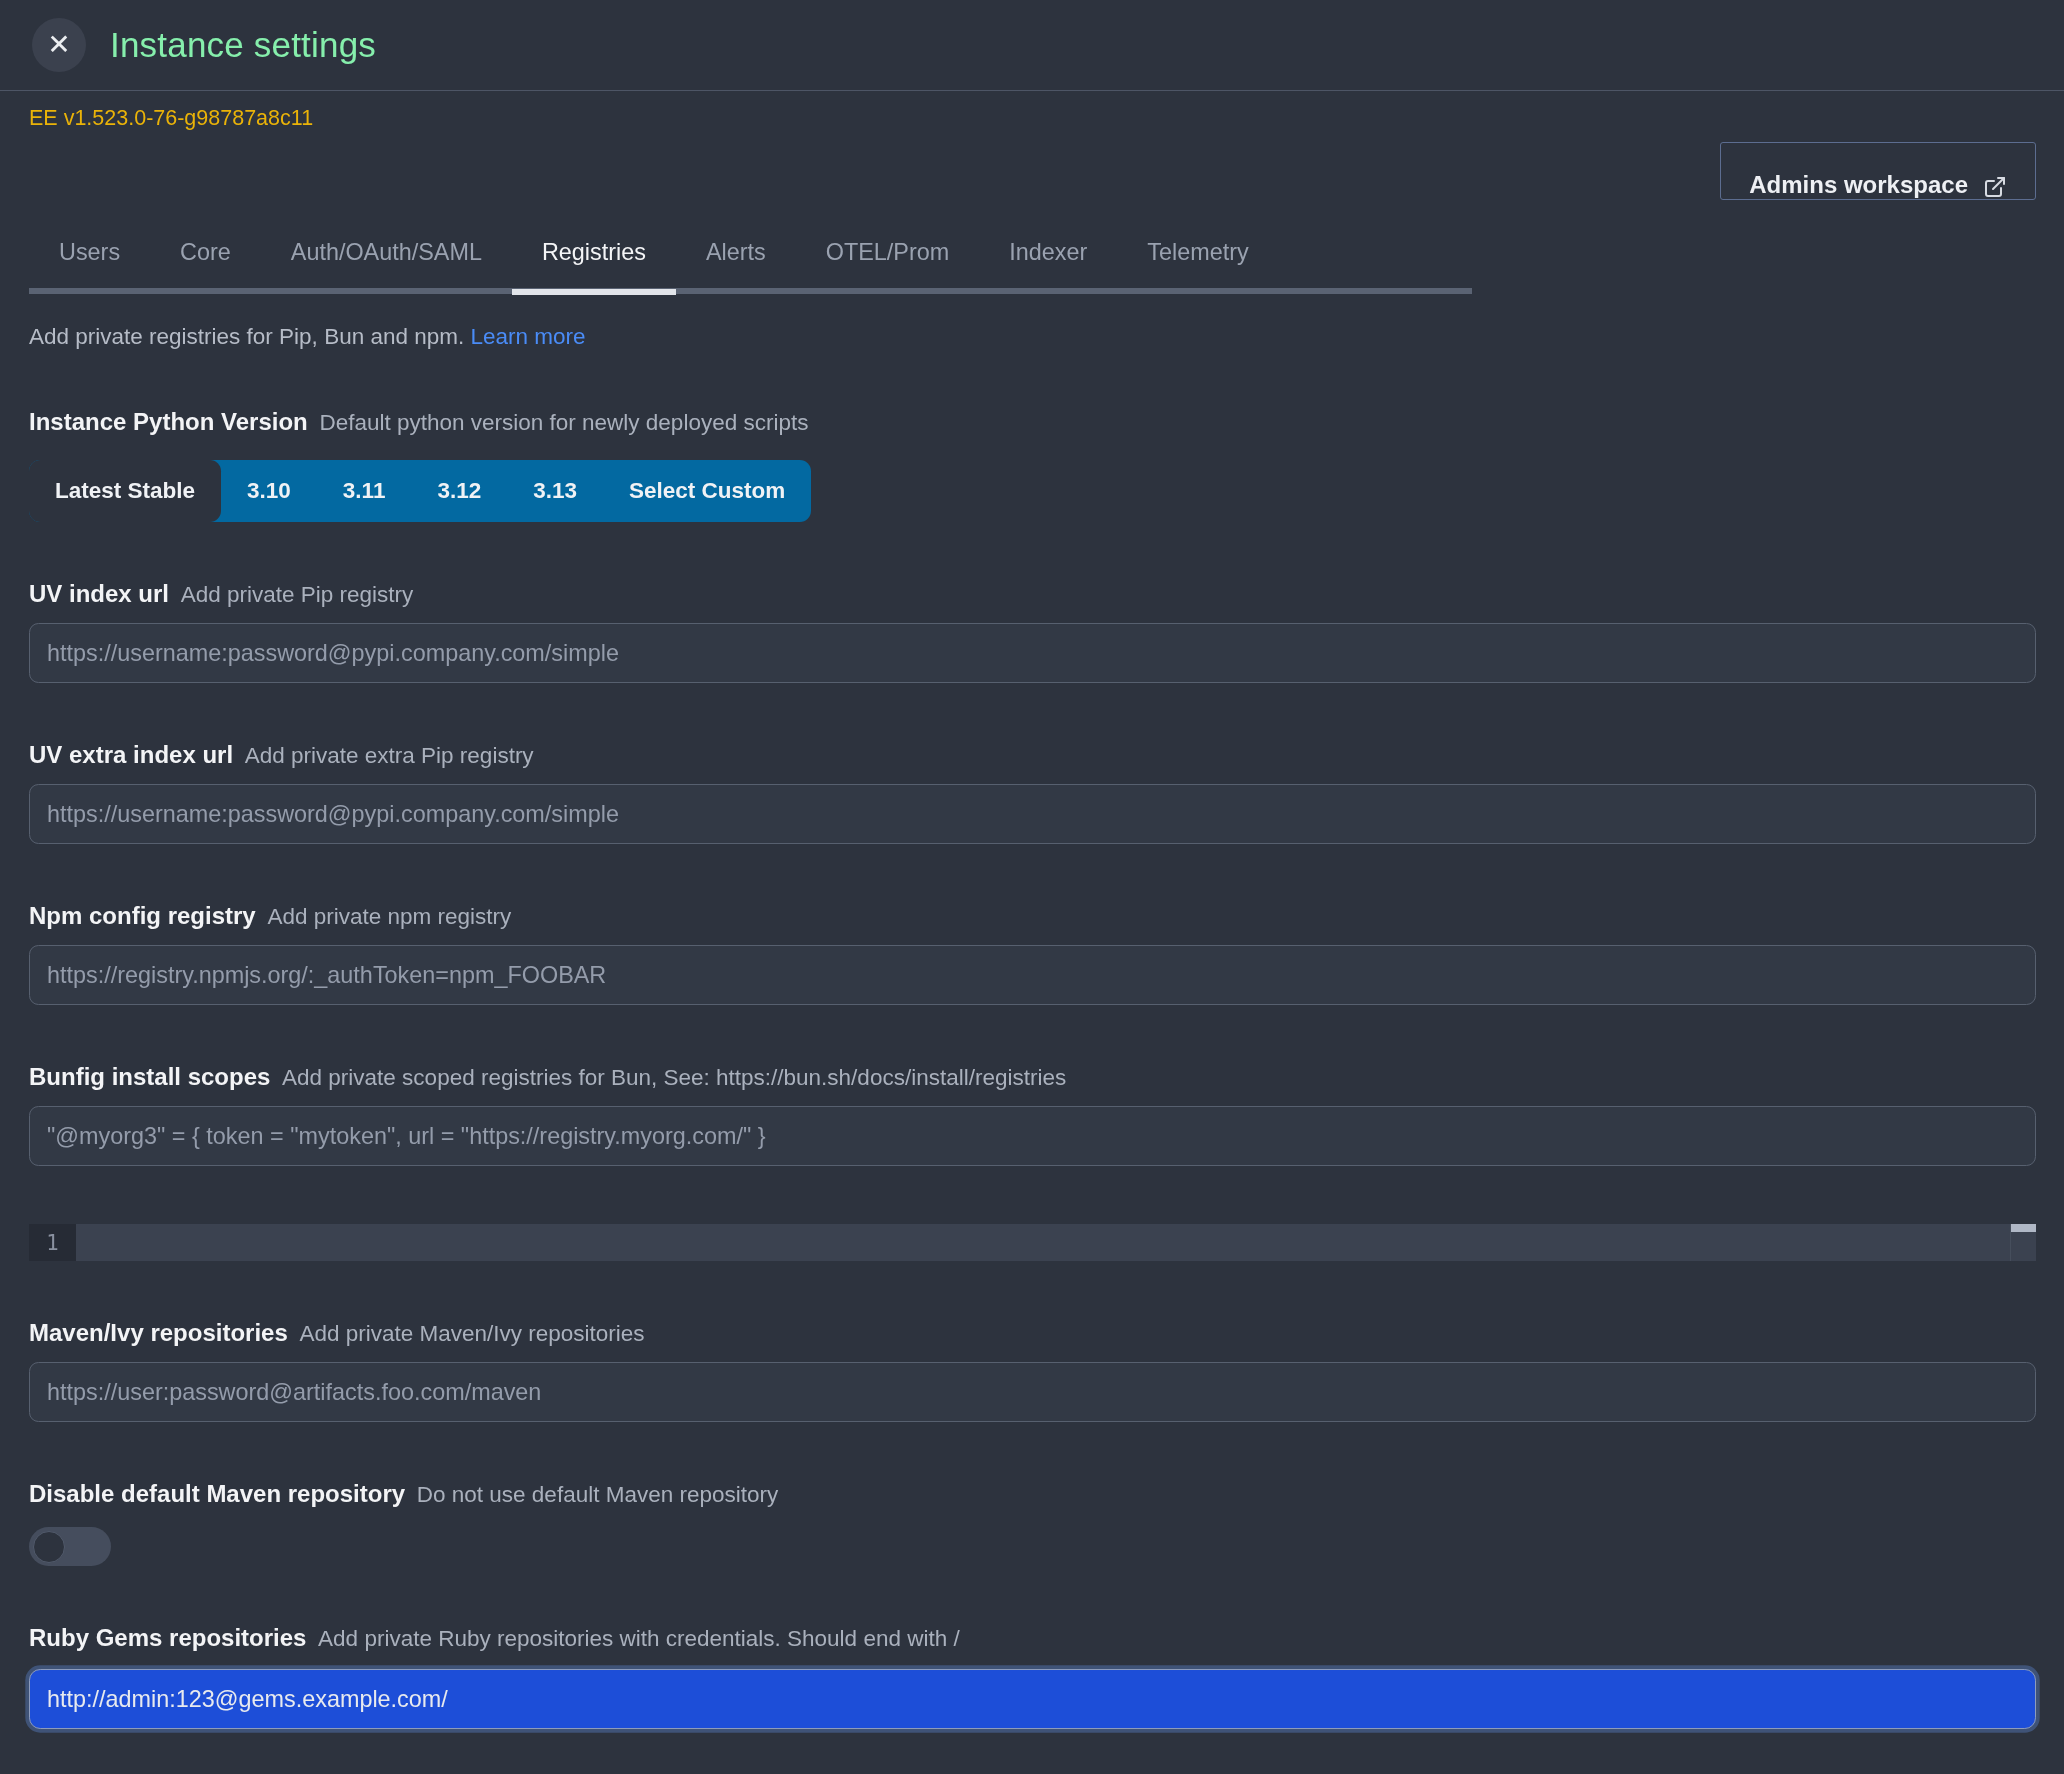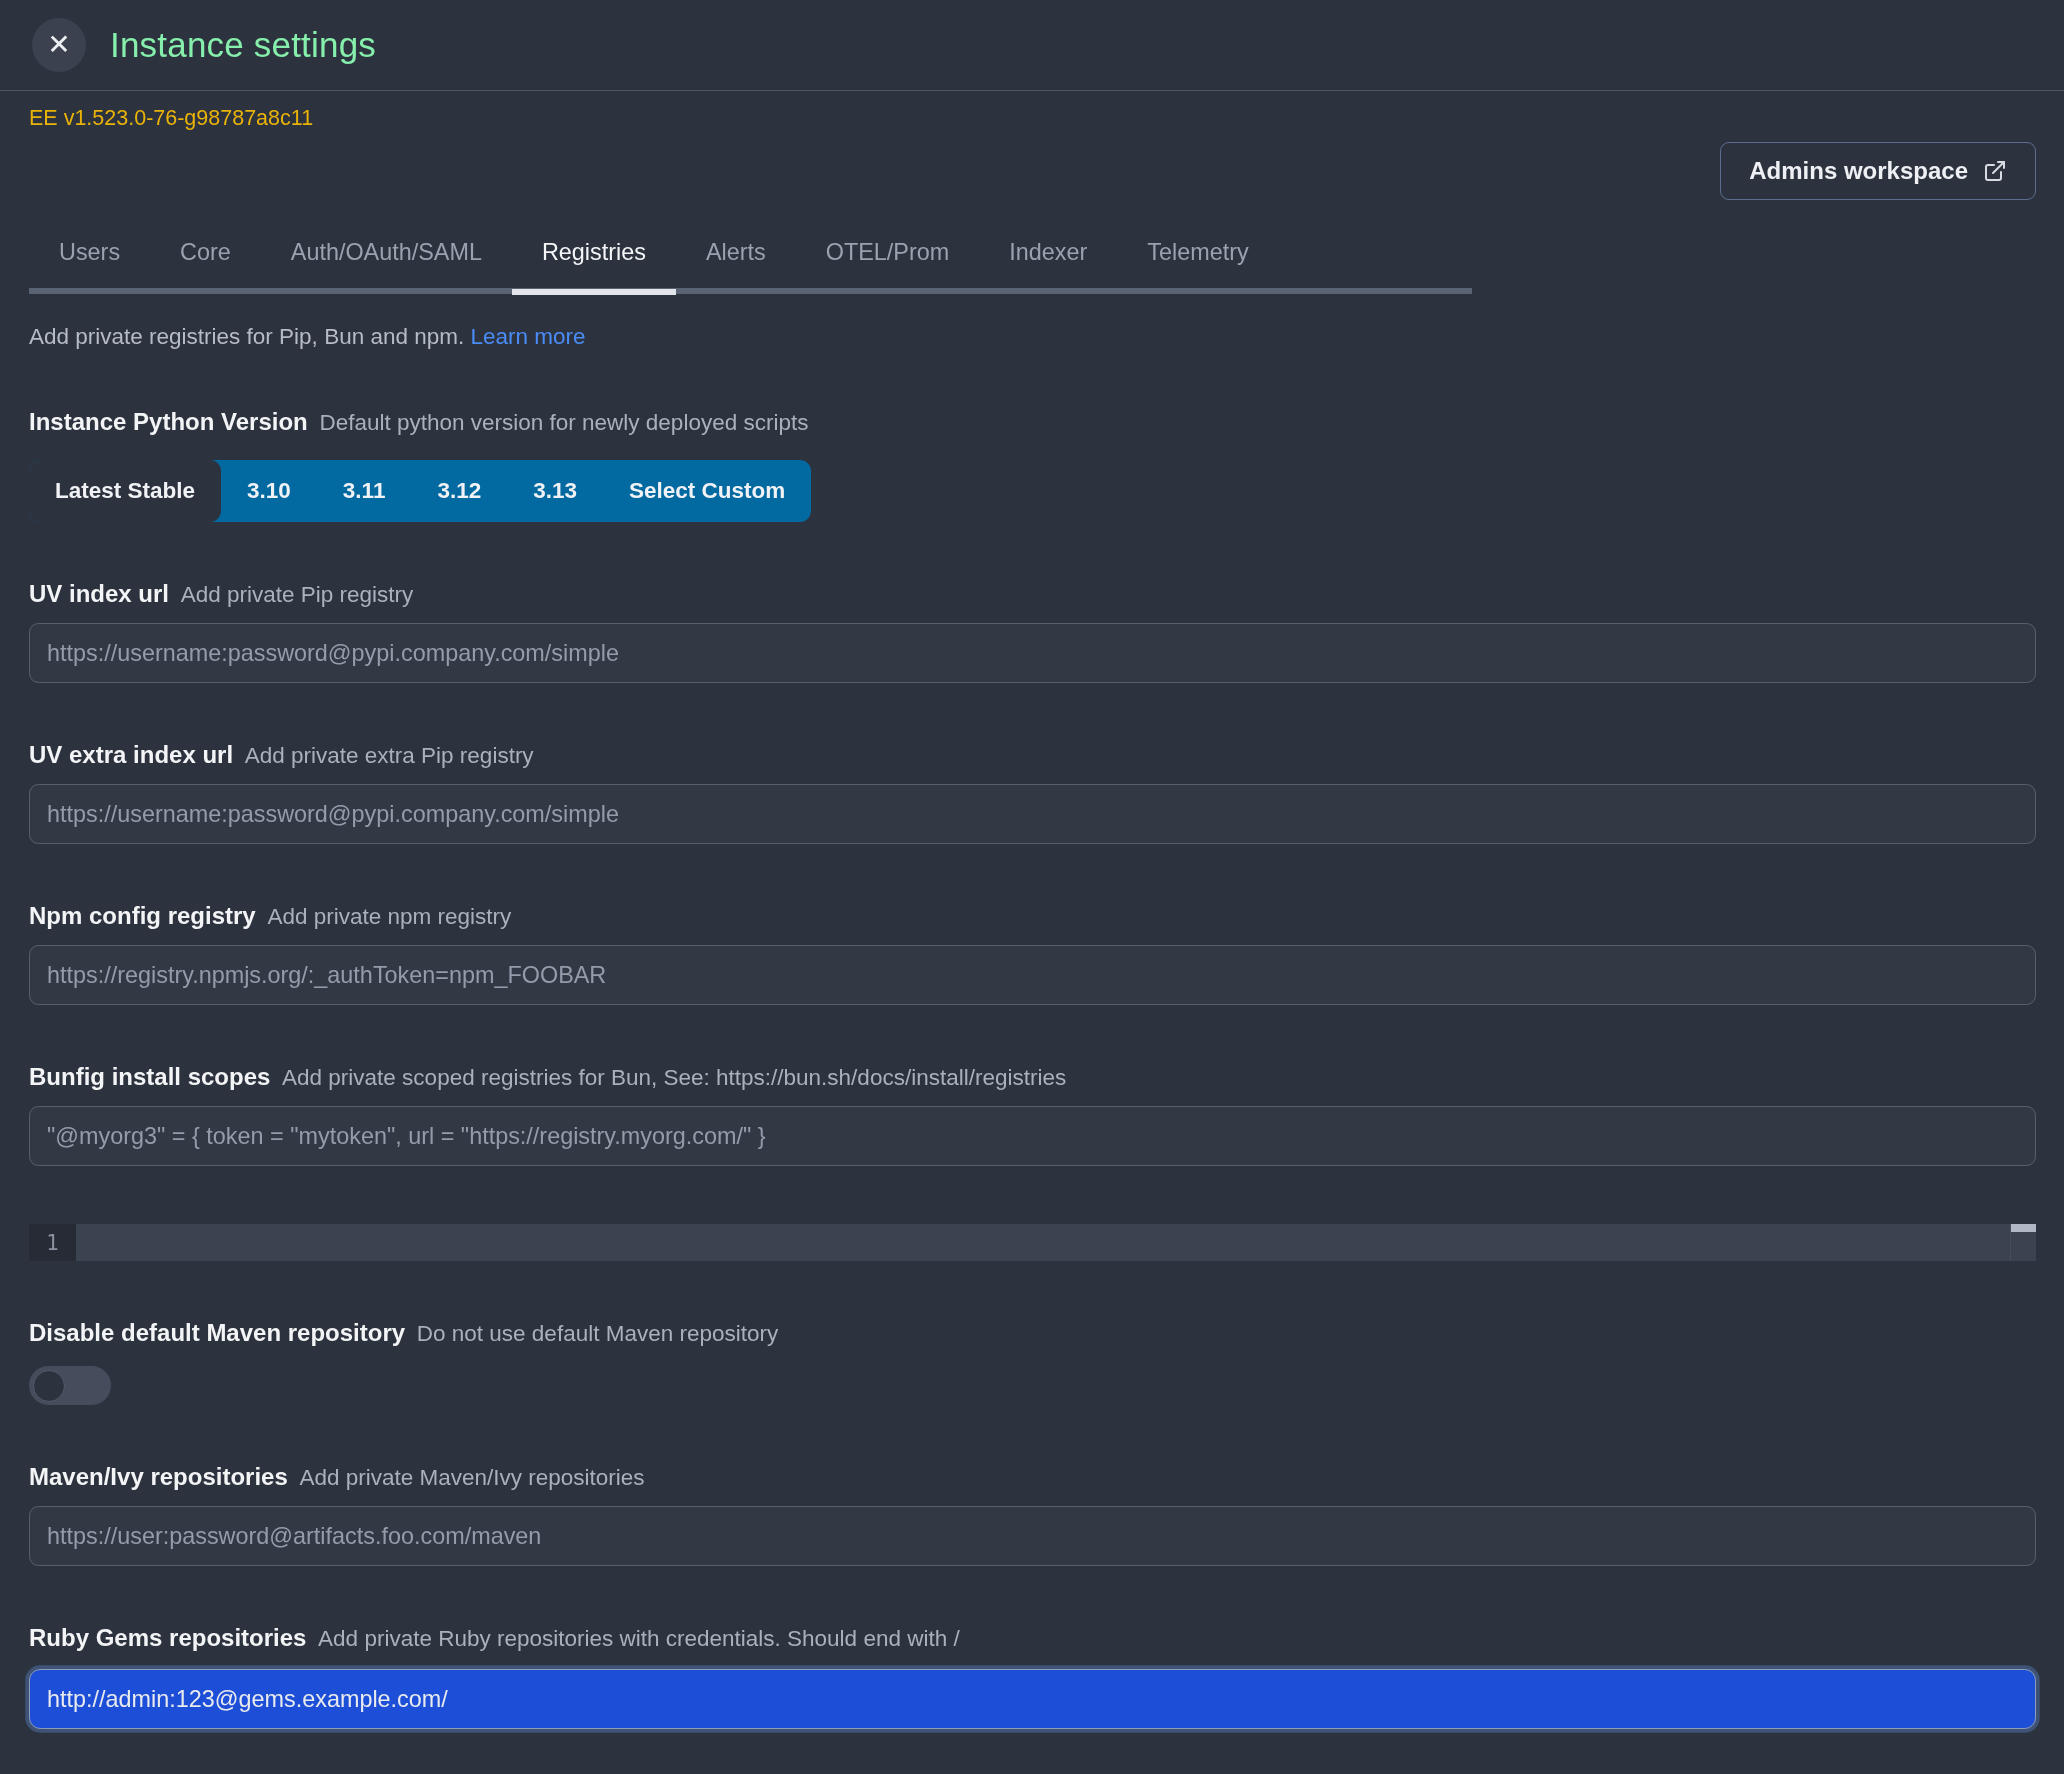--- a/index.html
+++ b/index.html
@@ -28,23 +28,23 @@
   .content { padding: 0 29px; }
   .clipped-heading { height: 9.4px; overflow: hidden; margin-left: 32px; }
   .clipped-heading span {
     display: block; margin-top: -28px;
     font-size: 28px; font-weight: 600; color: #dfe2e8;
   }
   .version { margin-top: 5.6px; font-size: 21.5px; color: #eab308; }
 
   .workspace-row { display: flex; justify-content: flex-end; margin-top: 11.2px; }
   .workspace-btn {
-    display: inline-flex; align-items: center; gap: 15px;
+    display: inline-flex; align-items: flex-end; gap: 15px;
     padding: 0 28px; height: 58px;
-    background: transparent; border: 0.9px solid #5c6d90; border-radius: 9px;
+    background: transparent; border: 0.9px solid #5c6d90; border-radius: 3px;
     color: #eef0f4; font-size: 24px; font-weight: 700; cursor: pointer;
     font-family: "Liberation Sans", sans-serif;
   }
   .ext-icon { width: 24px; height: 24px; display: inline-block; }
 
   
   .tabs {
     margin-top: 39px; display: flex; width: 1443px;
     border-bottom: 6.6px solid #5a6373;
   }
@@ -208,38 +208,38 @@
       <div class="code-gutter">1</div>
       <div class="code-body"></div>
       <div class="code-minimap">
         <div class="thumb"></div>
       </div>
     </div>
   </div>
 
   <div class="section">
     <div>
+      <span class="field-label">Maven/Ivy repositories</span>
+      <span class="field-desc">Add private Maven/Ivy repositories</span>
+    </div>
+    <input class="text-input" type="text" placeholder="https://user:password@artifacts.foo.com/maven" style="">
+  </div>
+
+  <div class="section">
+    <div>
       <span class="field-label">Disable default Maven repository</span>
       <span class="field-desc">Do not use default Maven repository</span>
     </div>
     <button class="toggle" aria-checked="false">
       <span class="knob"></span>
     </button>
   </div>
 
   <div class="section">
     <div>
-      <span class="field-label">Maven/Ivy repositories</span>
-      <span class="field-desc">Add private Maven/Ivy repositories</span>
-    </div>
-    <input class="text-input" type="text" placeholder="https://user:password@artifacts.foo.com/maven" style="">
-  </div>
-
-  <div class="section">
-    <div>
       <span class="field-label">Ruby Gems repositories</span>
       <span class="field-desc">Add private Ruby repositories with credentials. Should end with /</span>
     </div>
     <input class="text-input focused" type="text" value="http://admin:123@gems.example.com/" style="">
   </div>
 
 </div>
 
 
 </body></html>

